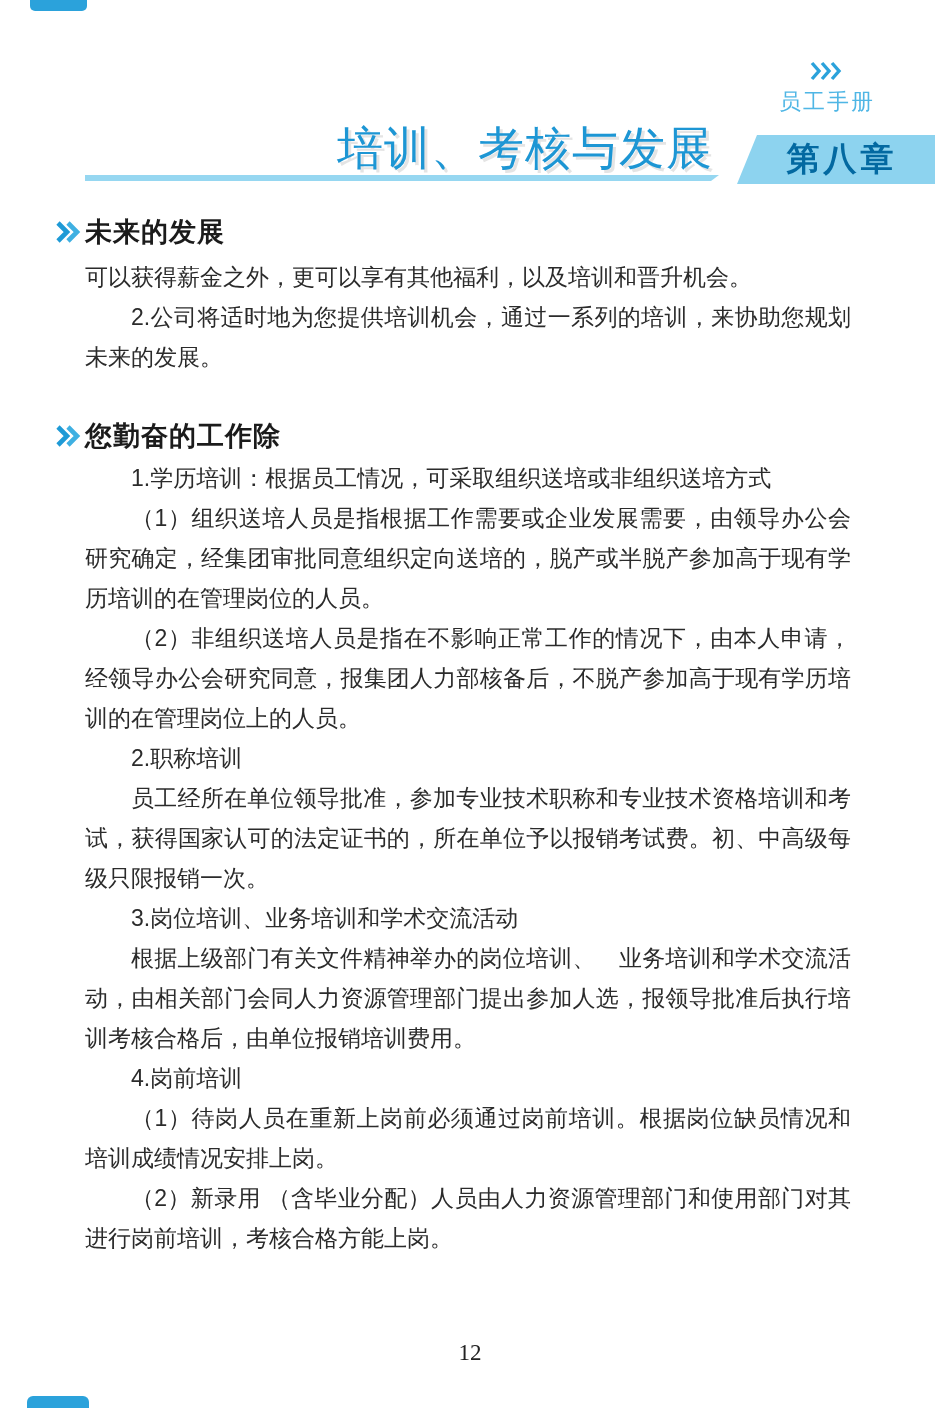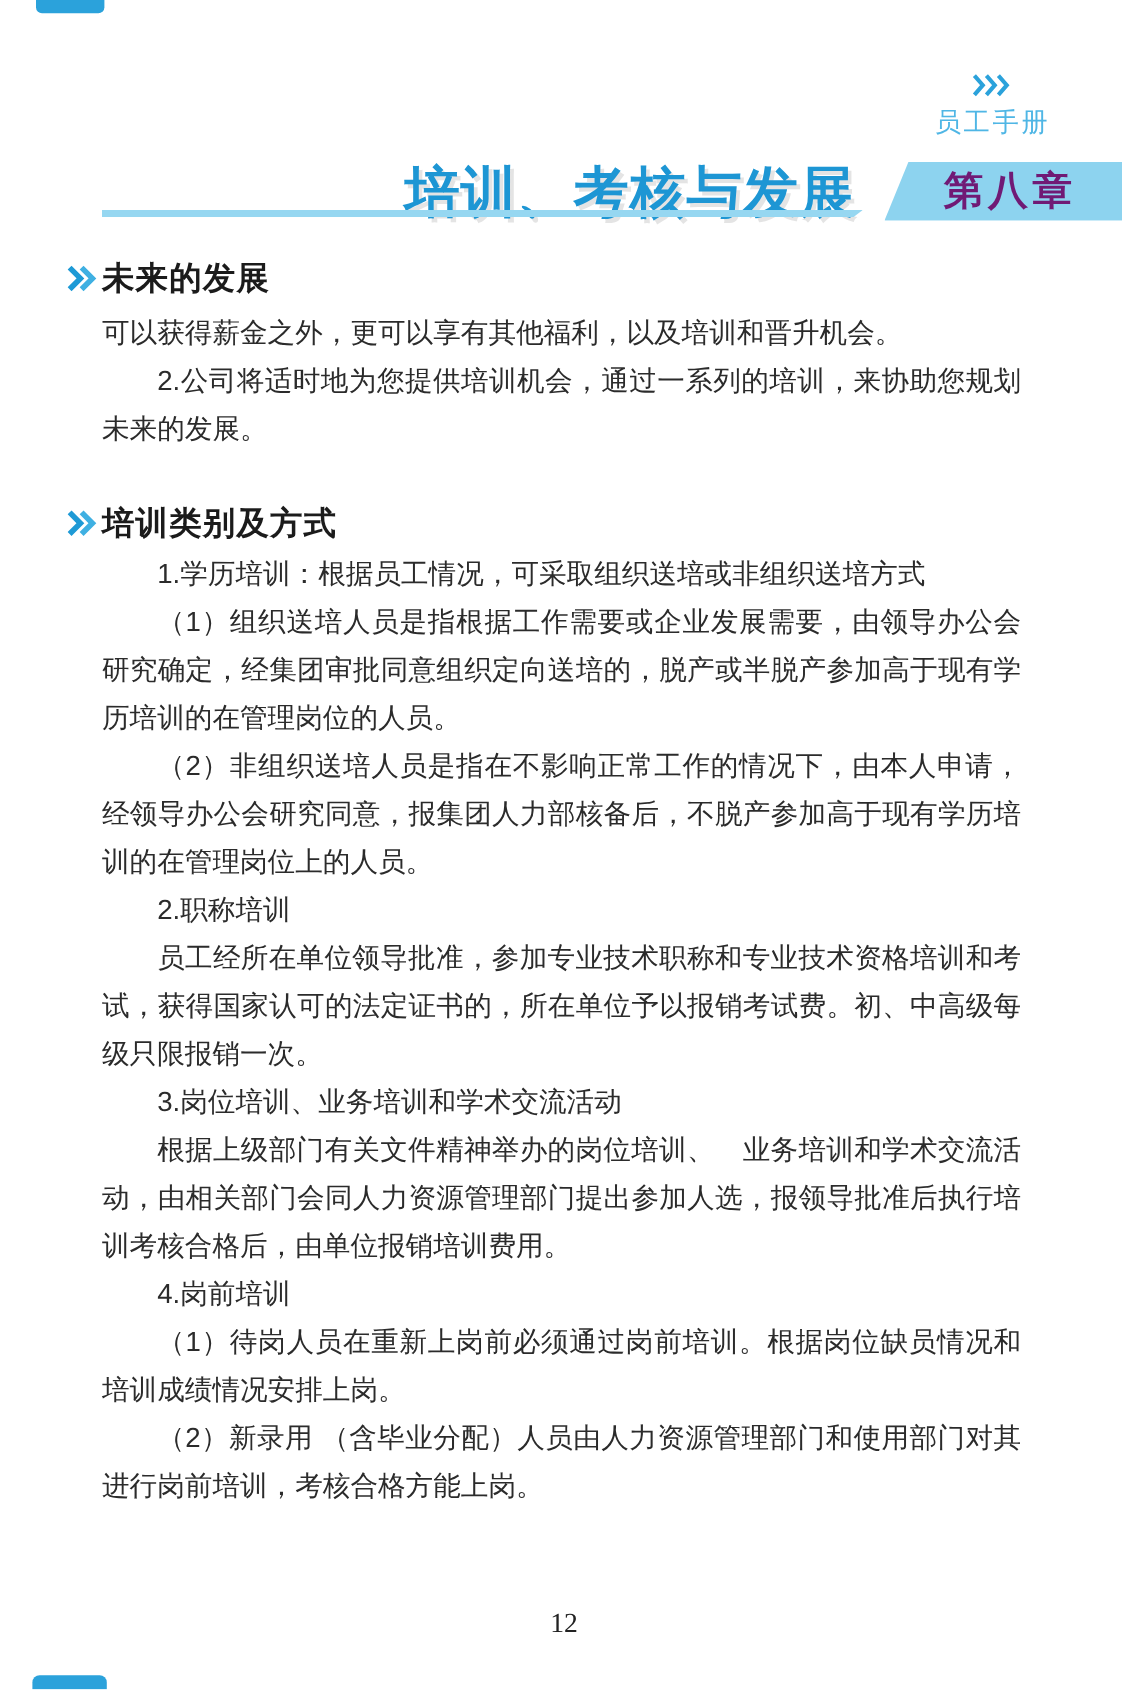--- a/index.html
+++ b/index.html
@@ -10,35 +10,34 @@
   
   .corner-top{position:absolute;left:30px;top:0;width:57px;height:11px;
     background:#2BA2DB;border-radius:0 0 5px 5px;}
   .corner-bottom{position:absolute;left:27px;bottom:0;width:62px;height:12px;
     background:#2BA2DB;border-radius:6px 6px 0 0;}
   
   .brand{position:absolute;top:61px;right:65px;display:flex;align-items:center;gap:6px;flex-direction:column;}
   .brand .label{font-size:22px;color:#4FB6E5;letter-spacing:2px;}
   
   .page-title{
-    position:absolute;left:337px;top:120px;font-size:46px;font-weight:700;
+    position:absolute;left:337px;top:120px;font-size:46px;font-weight:400;
     color:#1D96D4;letter-spacing:1px;line-height:56px;white-space:nowrap;
     text-shadow:3px 3px 0 rgba(130,130,130,0.22);
-    margin-top:12px;
   }
   .title-underline{
     position:absolute;left:85px;top:175px;width:634px;height:6px;background:#96D7F1;
     clip-path:polygon(0 0,100% 0,calc(100% - 8px) 100%,0 100%);
   }
   .chapter-badge{
     position:absolute;left:737px;top:135px;width:198px;height:49px;background:#8DD3EF;
     clip-path:polygon(20px 0,100% 0,100% 100%,0 100%);
     display:flex;align-items:center;justify-content:center;padding-left:12px;box-sizing:border-box;
   }
-  .chapter-badge span{font-size:33px;font-weight:700;color:#701a75;letter-spacing:4px;}
+  .chapter-badge span{font-size:33px;font-weight:700;color:#0369a1;letter-spacing:4px;}
   
   .content{position:absolute;left:85px;top:212px;width:766px;}
   .sec-heading{position:relative;height:40px;line-height:40px;margin:0 0 5px 0;
     font-size:27px;font-weight:700;color:#1b1b1b;letter-spacing:1px;}
   .sec-heading .chev{position:absolute;left:-29px;top:9px;}
   .sec2 .sec-heading{margin-top:39px;margin-bottom:2px;}
   .para{margin:0;}
   .ln{font-size:23px;line-height:40px;color:#2b2b2b;text-align:justify;white-space:nowrap;}
   .ln{white-space:normal;}
   .ln.first{text-indent:46px;}
@@ -87,21 +86,21 @@
         <div class="ln">未来的发展。</div>
       </div>
     </div>
 
     <div class="section sec2">
       <div class="sec-heading">
         <svg class="chev" width="25" height="22" viewBox="0 0 25 22">
           <path d="M2 2 L11 11 L2 20" fill="none" stroke="#1E9AD6" stroke-width="4.6"></path>
           <path d="M12 2 L21 11 L12 20" fill="none" stroke="#3FB0E2" stroke-width="4.6"></path>
         </svg>
-        <span>培训类别及方式</span>
+        <span>您勤奋的工作除</span>
       </div>
 
       <div class="para">
         <div class="ln first">1.学历培训：根据员工情况，可采取组织送培或非组织送培方式</div>
       </div>
 
       <div class="para">
         <div class="ln first fill">（1）组织送培人员是指根据工作需要或企业发展需要，由领导办公会</div>
         <div class="ln fill">研究确定，经集团审批同意组织定向送培的，脱产或半脱产参加高于现有学</div>
         <div class="ln">历培训的在管理岗位的人员。</div>

